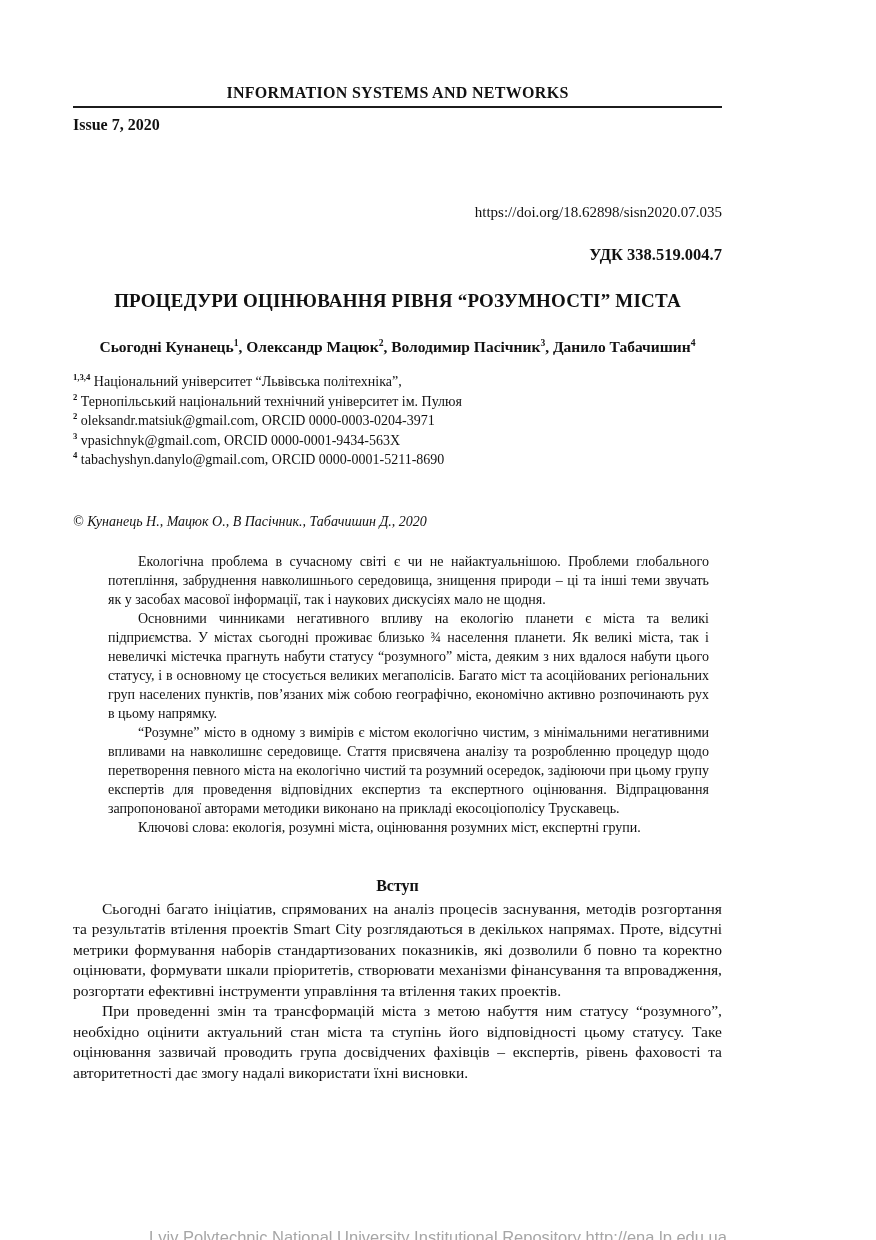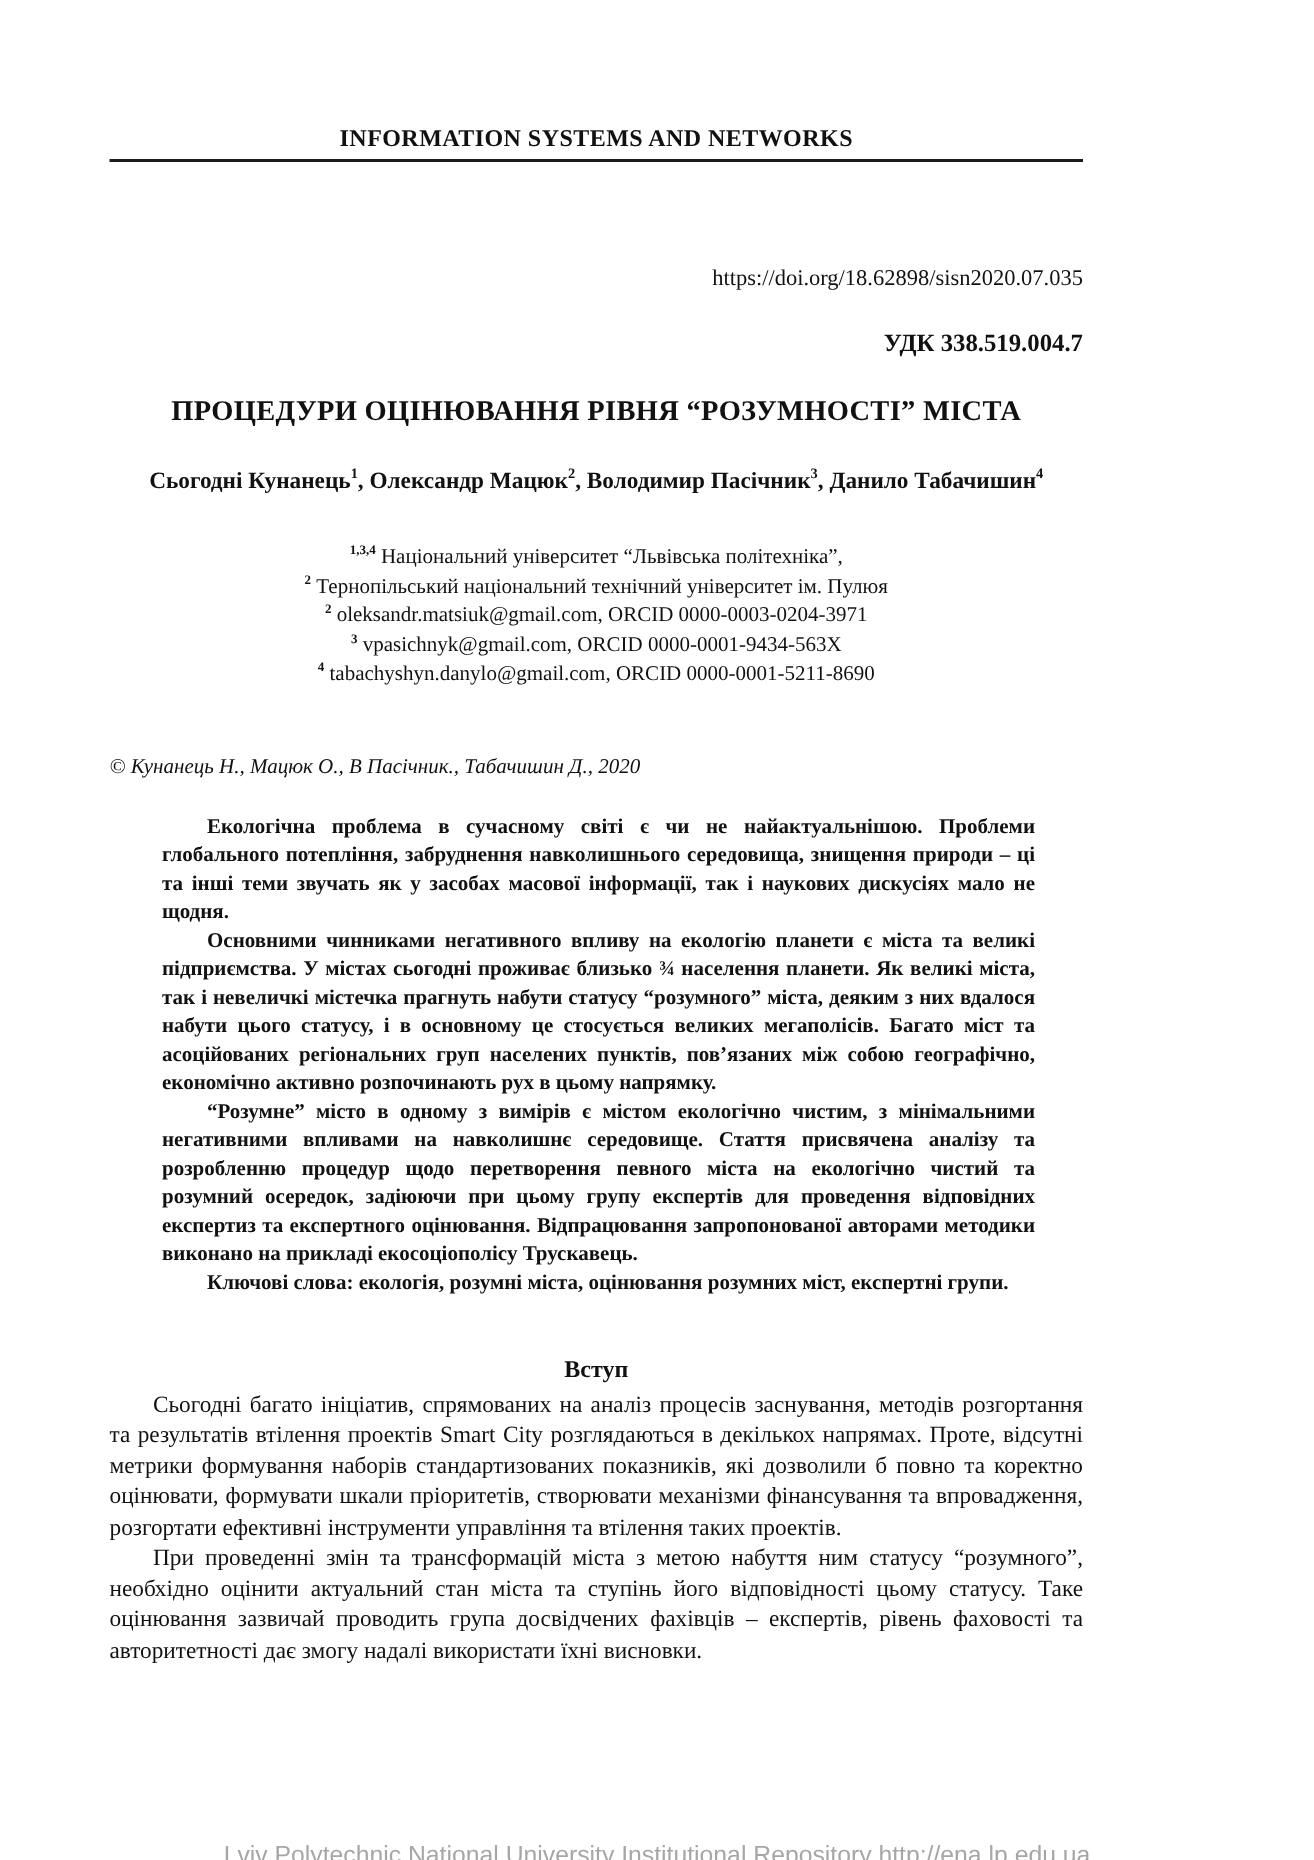--- a/index.html
+++ b/index.html
@@ -60,35 +60,34 @@
     margin-top: 26px;
   }
   .authors-line sup, .affiliations sup {
     font-size: 0.62em;
     font-weight: bold;
     vertical-align: super;
     line-height: 0;
   }
   
   .affiliations {
-    text-align: center;
     font-size: 14px;
     line-height: 19.5px;
-    margin-top: 32px;
+    margin-top: 16px;
   }
   
   .copyright-line {
     font-style: italic;
     font-size: 14px;
     margin-top: 44px;
   }
   
   .abstract {
-    margin: 22px 32px 0 35px;
-    font-weight: bold;
+    margin: 22px 13px 0 35px;
+    font-weight: normal;
     font-size: 14px;
     line-height: 19px;
     text-align: justify;
   }
   .abstract p { text-indent: 30px; }
   
   .section-heading {
     text-align: center;
     font-weight: bold;
     font-size: 16px;
@@ -112,20 +111,21 @@
     color: #a6a6a6;
   }
 </style>
 </head>
 <body>
 
 <div class="page">
 
   <div class="journal-title">INFORMATION SYSTEMS AND NETWORKS</div>
   <hr class="header-rule">
+  <div class="issue-line">Issue 7, 2020</div>
 
   <div class="doi-line">https://doi.org/18.62898/sisn2020.07.035</div>
   <div class="udc-line">УДК 338.519.004.7</div>
 
   <div class="article-title">ПРОЦЕДУРИ ОЦІНЮВАННЯ РІВНЯ “РОЗУМНОСТІ” МІСТА</div>
 
   <div class="authors-line">
     <span><span>Сьогодні Кунанець</span><sup>1</sup><span>, </span></span><span><span>Олександр Мацюк</span><sup>2</sup><span>, </span></span><span><span>Володимир Пасічник</span><sup>3</sup><span>, </span></span><span><span>Данило Табачишин</span><sup>4</sup></span>
   </div>
 

